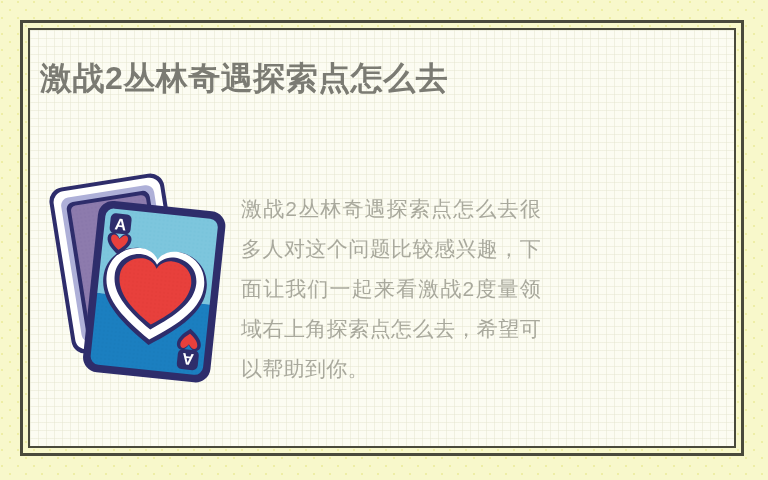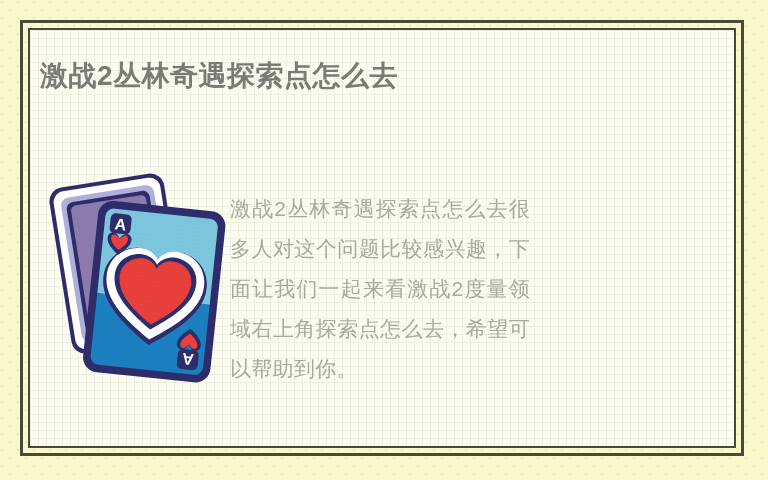--- a/index.html
+++ b/index.html
@@ -42,38 +42,39 @@
       linear-gradient(to right, rgba(230,230,210,0.55) 1px, transparent 1px),
       linear-gradient(to bottom, rgba(230,230,210,0.55) 1px, transparent 1px);
     background-size: 8px 8px, 8px 8px;
   }
 
   
   .page-title {
     position: absolute;
     left: 40px;
     top: 40px;
-    font-size: 28px;
+    font-size: 32px;
     line-height: 34px;
     color: #7b7b73;
     letter-spacing: 0.5px;
     white-space: nowrap;
   }
 
   
   .article-body {
     position: absolute;
     left: 230px;
     top: 168px;
     width: 300px;
     font-size: 21px;
     line-height: 40px;
     color: #a9a99d;
     letter-spacing: 0.3px;
     text-align: justify;
+    padding-left: 11px;
   }
 
   
   .illustration {
     position: absolute;
     left: 22px;
     top: 165px;
     width: 210px;
     height: 235px;
   }

